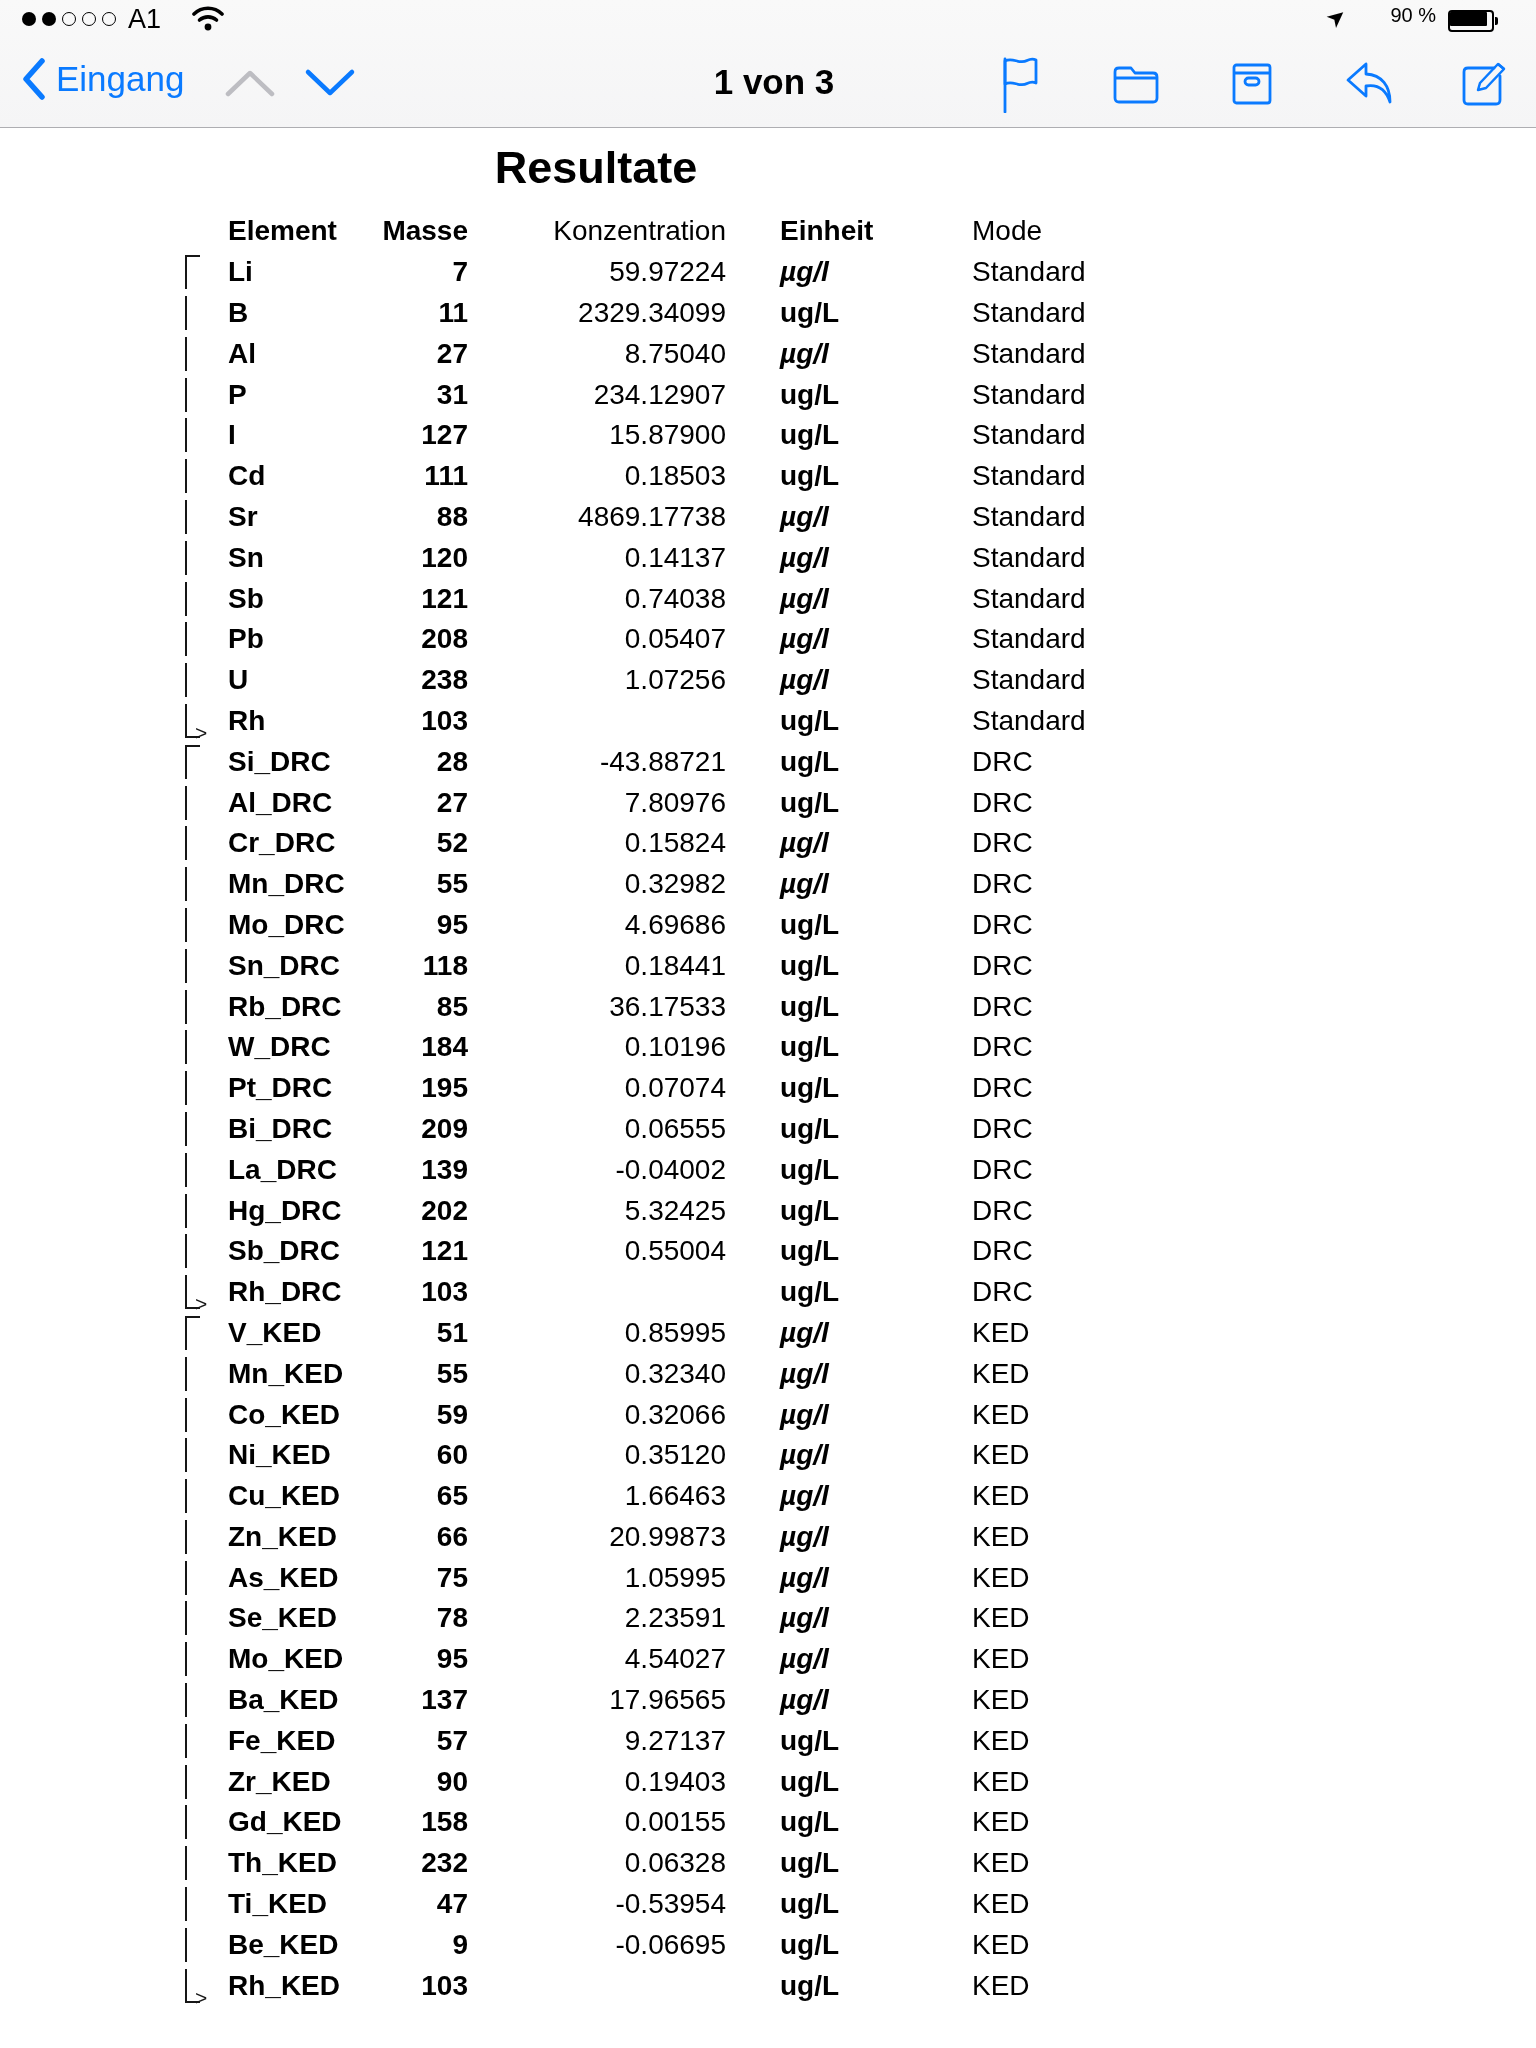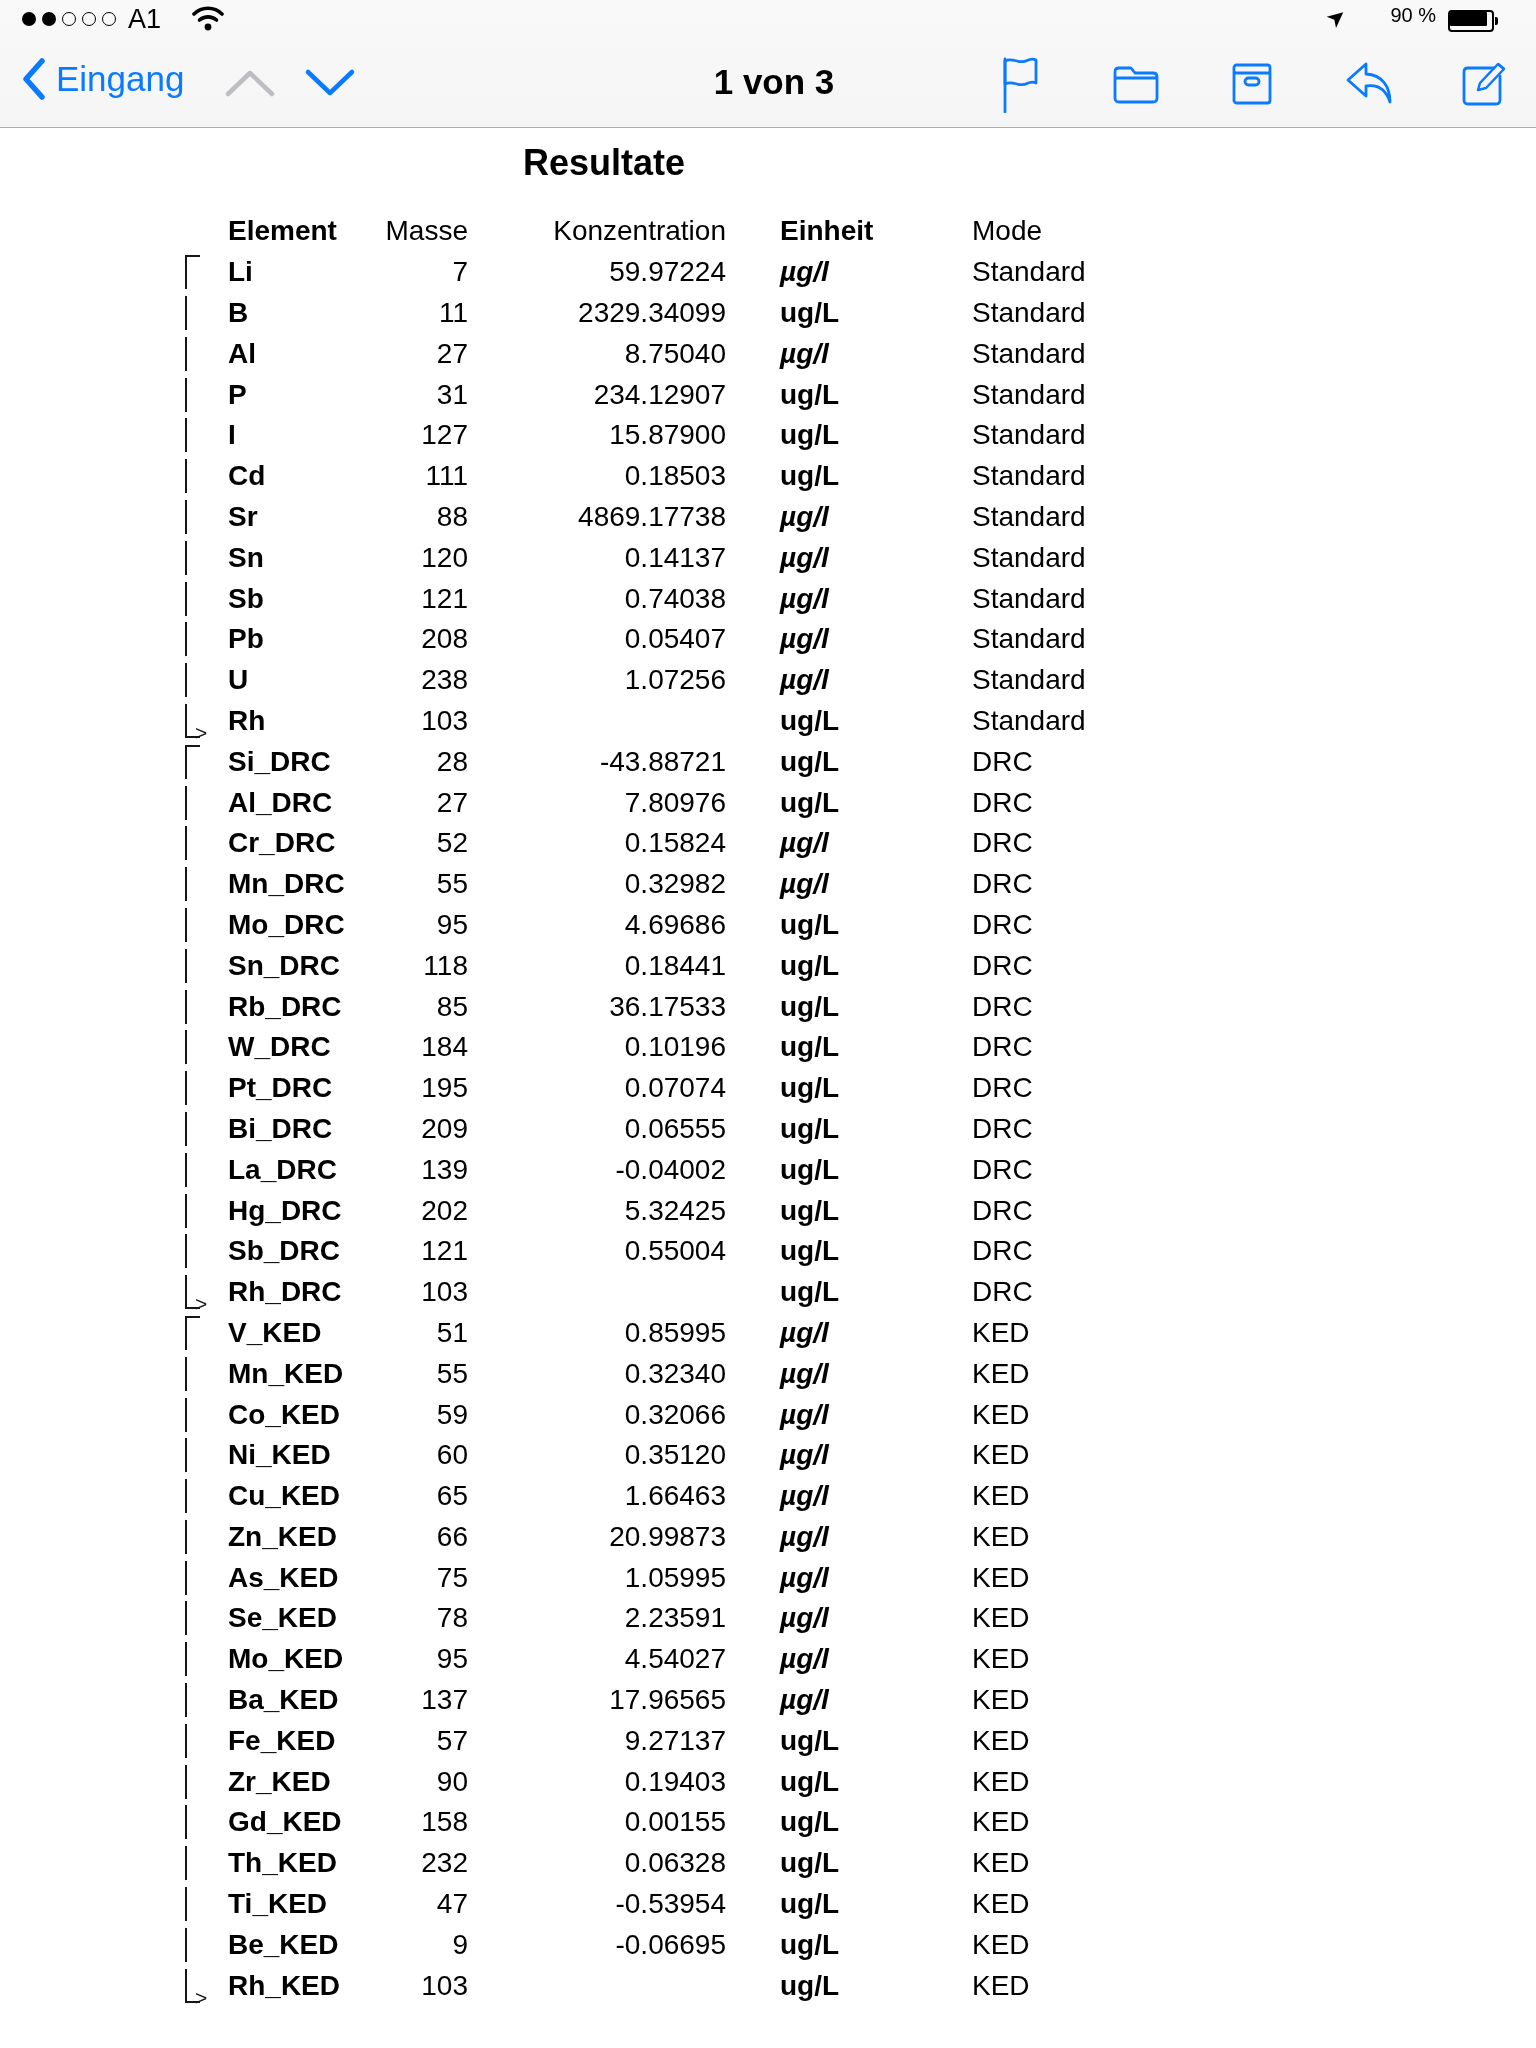--- a/index.html
+++ b/index.html
@@ -32,28 +32,28 @@
   .navbar{position:absolute;top:40px;left:0;width:100%;height:88px;}
   .back-btn{position:absolute;left:22px;top:18px;display:flex;align-items:center;gap:10px;color:#0a7aff;font-size:35px;cursor:pointer;}
   .chev-updown{position:absolute;top:28px;}
   .chev-up{left:224px;}
   .chev-down{left:304px;}
   .nav-title{position:absolute;left:12px;right:0;top:22px;text-align:center;font-size:35px;font-weight:700;color:#000;}
   .toolbar{position:absolute;right:28px;top:14px;display:flex;gap:68px;align-items:center;}
   .tool-btn{width:48px;height:60px;display:flex;align-items:center;justify-content:center;cursor:pointer;}
   svg{display:block;}
   
-  .doc-title{position:absolute;top:142px;left:8px;width:1192px;text-align:center;font-size:36px;font-weight:700;}
+  .doc-title{position:absolute;top:142px;left:0;width:1192px;text-align:center;font-size:45px;font-weight:700;}
   .results{position:absolute;top:211px;left:180px;display:grid;
     grid-template-columns:48px 152px 88px 258px 192px 200px;
     grid-auto-rows:40.8px;font-size:28px;}
   .results .cell{display:flex;align-items:center;}
   .c-marker{justify-content:flex-start;}
   .c-element{font-weight:700;}
-  .c-masse{justify-content:flex-end;font-weight:400;}
+  .c-masse{justify-content:flex-end;font-weight:700;}
   .c-konz{justify-content:flex-end;font-weight:400;}
   .c-einheit{padding-left:54px;font-weight:700;}
   .c-mode{padding-left:54px;font-weight:400;}
   .unit-mu{font-style:italic;}
   .marker{position:relative;width:15px;height:34px;border-left:2px solid #161616;box-sizing:border-box;margin-left:5px;}
   .marker-top{border-top:2px solid #161616;}
   .marker-bottom{border-bottom:2px solid #161616;}
   .marker-bottom::after{content:">";position:absolute;left:8px;bottom:-9px;font-size:21px;font-weight:400;color:#161616;}
 </style>
 </head>

